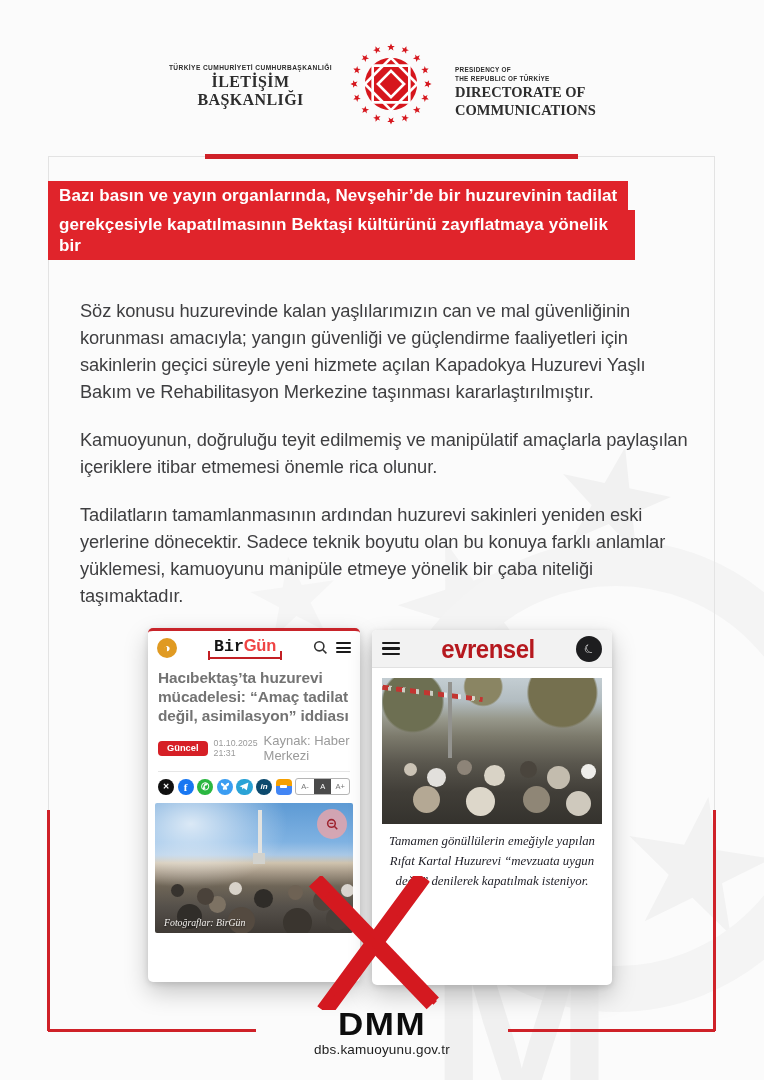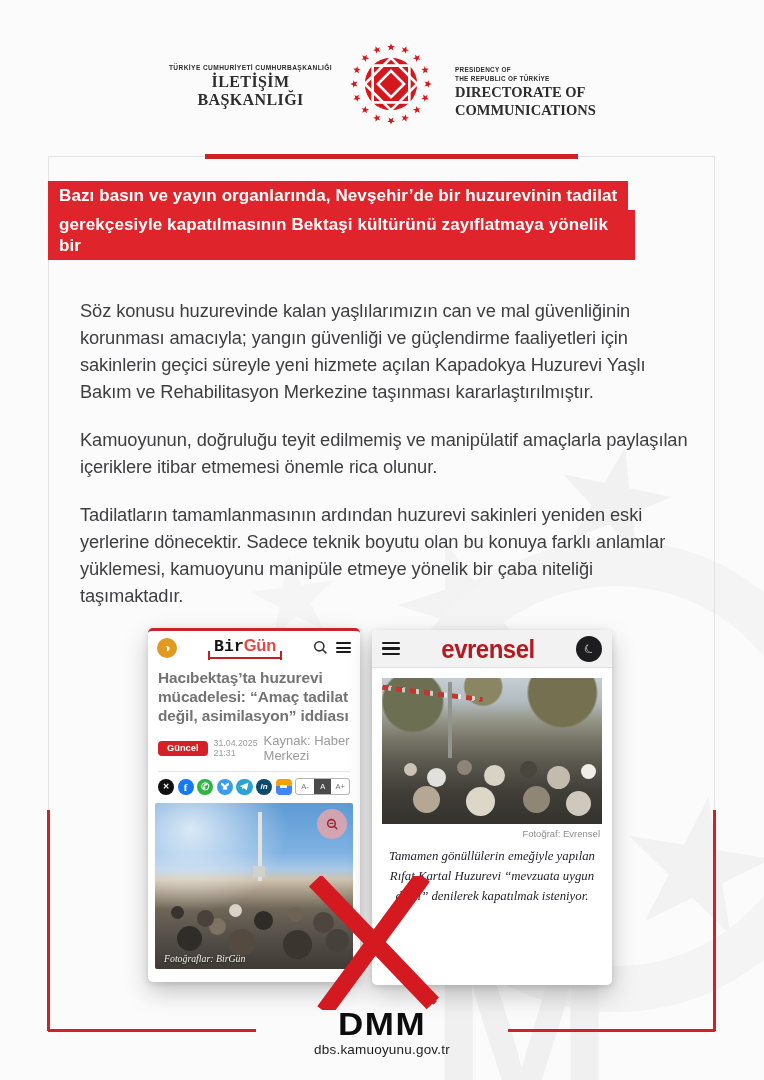--- a/index.html
+++ b/index.html
@@ -56,21 +56,21 @@
   .badge{background:#d61f26;color:#fff;font-size:9.3px;font-weight:700;padding:2.5px 9px;border-radius:4px;}
   .bg-date{font-size:8.8px;color:#9a9a9a;}
   .bg-source{margin-left:auto;font-size:13px;color:#9a9a9a;}
   .bg-divider{margin:8px 10px 0;border-top:1px solid #e6e6e6;}
   .bg-icons{display:flex;align-items:center;gap:3.5px;padding:6px 10px 0;}
   .sic{width:16.5px;height:16.5px;border-radius:50%;display:flex;align-items:center;justify-content:center;
        color:#fff;font-size:9px;font-weight:700;}
   .fontbox{margin-left:auto;display:flex;border:1px solid #b5b5b5;border-radius:3px;overflow:hidden;height:15px;}
   .fontbox span{width:18px;display:flex;align-items:center;justify-content:center;font-size:7.5px;color:#777;}
   .fontbox span.sel{background:#4a4a4a;color:#fff;}
-  .bg-photo{position:relative;margin:8px 7px 0;height:166px;border-radius:2px;overflow:hidden;
+  .bg-photo{position:relative;margin:8px 7px 0;height:130px;border-radius:2px;overflow:hidden;
     background:
       radial-gradient(ellipse at 18% 16%,rgba(255,255,255,.75),rgba(255,255,255,0) 42%),
       linear-gradient(180deg,#5d9ad4 0%,#7fb2e2 30%,#a9c8e6 40%,#cfc3ae 46%,#a99c8a 53%,#6e6557 64%,#55504a 80%,#3f3a35 100%);}
   .pole{position:absolute;left:52%;top:5%;width:4px;height:42%;background:#e3e3e0;}
   .pole-base{position:absolute;left:49.5%;top:38%;width:12px;height:11px;background:#d2d2cd;}
   .heads{position:absolute;width:13px;height:13px;border-radius:50%;background:#37332e;top:62%;left:8%;
     box-shadow:28px 6px 0 2px #4a423a,58px -2px 0 0 #d8d2c9,86px 8px 0 3px #2f2c28,118px 2px 0 1px #6e6254,
       146px 10px 0 4px #4e463e,170px 0 0 0 #d9d5cf,12px 26px 0 6px #302d29,64px 30px 0 7px #544a40,
       120px 32px 0 8px #3a352f,160px 28px 0 5px #46413b,40px 14px 0 2px #7d7263;}
   .zoom-btn{position:absolute;top:6px;right:6px;width:30px;height:30px;border-radius:50%;
@@ -197,21 +197,21 @@
       </svg>
       <div class="burger" style="width:15px;gap:2.6px;">
         <i style="height:2px;"></i>
           <i style="height:2px;"></i>
           <i style="height:2px;"></i>
       </div>
     </div>
     <div class="bg-headline">Hacıbektaş’ta huzurevi mücadelesi: “Amaç tadilat değil, asimilasyon” iddiası</div>
     <div class="bg-meta">
       <span class="badge">Güncel</span>
-      <span class="bg-date">31.04.2025 21:31</span>
+      <span class="bg-date">01.10.2025 21:31</span>
       <span class="bg-source">Kaynak: Haber Merkezi</span>
     </div>
     <div class="bg-divider"></div>
     <div class="bg-icons">
       <span class="sic" style="background:#111;">
           <span style="font-size:8px;">✕</span>
         </span>
       <span class="sic" style="background:#1877f2;font-family:'Liberation Serif',serif;">
           <span style="font-size:11px;font-weight:700;">f</span>
         </span>
@@ -267,21 +267,20 @@
       <div class="ev-logo">evrensel</div>
       <div class="moon-btn">
           <span style="transform:rotate(-25deg);">☾</span>
         </div>
     </div>
     <div class="ev-photo">
       <div class="bunting"></div>
       <div class="ev-pole"></div>
       <div class="heads ev"></div>
     </div>
-    <div class="ev-caption">Fotoğraf: Evrensel</div>
     <div class="ev-quote">Tamamen gönüllülerin emeğiyle yapılan Rıfat Kartal Huzurevi “mevzuata uygun değil” denilerek kapatılmak isteniyor.</div>
   </div>
 
   <svg class="xmark" width="148" height="134" viewBox="0 0 148 134">
     <g stroke="#d41920" fill="none" transform="rotate(-3 74 67)">
       <path d="M24 8 L124 124" stroke-width="17" stroke-linecap="square"></path>
       <path d="M121 10 L26 126" stroke-width="17" stroke-linecap="square"></path>
       <path d="M16 4 L44 36" stroke-width="5"></path>
       <path d="M104 100 L132 130" stroke-width="5"></path>
       <path d="M130 6 L100 42" stroke-width="5"></path>

